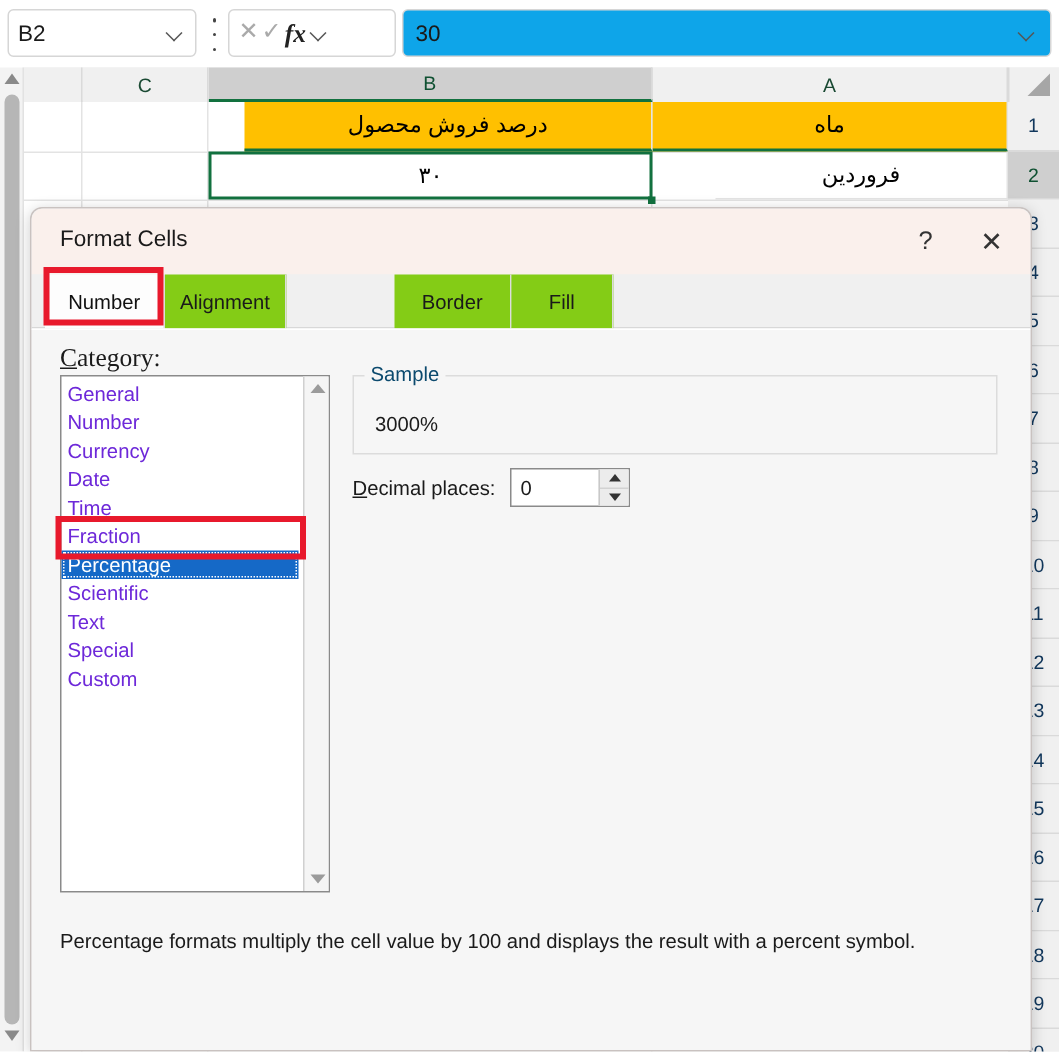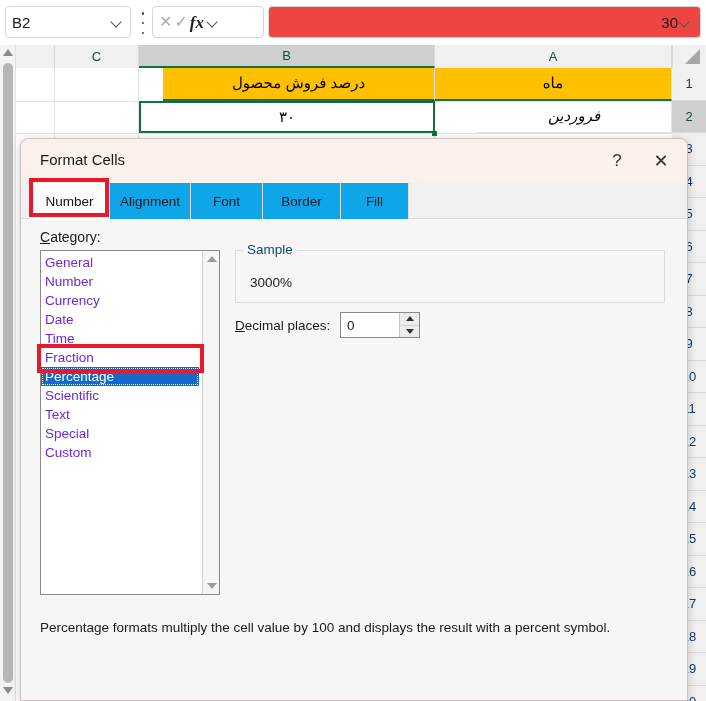--- a/index.html
+++ b/index.html
@@ -37,22 +37,22 @@
   .kebab i { display: block; width: 2.5px; height: 2.5px; border-radius: 50%; background: #444; }
   .fxgroup {
     position: absolute; left: 152px; top: 6px; width: 112px; height: 32px;
     border: 1px solid #d6d6d6; border-radius: 4px; background: #ffffff;
     display: flex; align-items: center; gap: 2px; padding: 0 6px;
   }
   .ic { color: #aaaaaa; font-size: 16px; line-height: 1; }
   .ic.fx { color: #222; font-style: italic; font-family: "Liberation Serif", serif; font-size: 17px; font-weight: bold; }
   .formula-input {
     position: absolute; left: 268px; top: 6px; width: 433px; height: 32px;
-    border: 1px solid #d6d6d6; border-radius: 4px; background: #ef4444;
-    display: flex; align-items: center; padding: 0 8px; text-align: right;
+    border: 1px solid #d6d6d6; border-radius: 4px; background: #0ea5e9;
+    display: flex; align-items: center; padding: 0 8px;
   }
   .formula-text { font-size: 15px; color: #1a1a1a; flex: 1; }
 
   
   .sheet { position: absolute; left: 0; top: 45px; width: 706px; height: 656px; background: #ffffff; }
 
   
   .vscroll {
     position: absolute; left: 0; top: 0; width: 16px; height: 656px;
     background: #f3f3f3; border-right: 1px solid #e2e2e2;
@@ -145,32 +145,32 @@
   .tbtn.close { right: 10px; font-size: 18px; }
 
   .tabstrip {
     position: absolute; left: 0; top: 44px; width: 100%; height: 36px;
     background: #f0f0f0; border-bottom: 1px solid #d8d8d8;
   }
   .tab {
     position: absolute; top: 0; height: 36px;
     display: flex; align-items: center; justify-content: center;
     font-size: 13.5px; color: #1a1a1a;
-    background: #0ea5e9; border-right: 1px solid #dcdcdc;
+    background: #84cc16; border-right: 1px solid #dcdcdc;
   }
   .tab.active { background: #fdfdfd; color: #111; }
 
   .dlg-body {
     position: absolute; left: 0; top: 80px; width: 100%; height: 483px;
     background: #f6f6f6; border-top: 1px solid #ffffff;
   }
 
   .label-cat {
     position: absolute; left: 19px; top: 9px;
-    font-size: 14px; color: #1a1a1a;
+    font-size: 17px; color: #1a1a1a; font-family: Liberation Serif, serif;
   }
   .label-cat u { text-decoration: underline; }
 
   .listbox {
     position: absolute; left: 19px; top: 30px; width: 180px; height: 345px;
     background: #ffffff; border: 1px solid #8a8a8a;
   }
   .listitems { position: absolute; left: 0; top: 2px; width: 158px; }
   .litem {
     height: 19px; line-height: 19px; padding-left: 4px;
@@ -362,21 +362,21 @@
       <div class="vline" style="right:617px; top:0; height:633px;"></div>
       <div class="hline" style="left:0; top:32.5px; width:656px;"></div>
       <div class="hline" style="left:0; top:65px; width:656px;"></div>
 
       <div class="cell hdr hdrB" style="right:0px; top:0px; width:237px;">
         <span>ماه</span>
       </div>
       <div class="cell hdr hdrB" style="right:237px; top:0px; width:272px;">
         <span>درصد فروش محصول</span>
       </div>
-      <div class="cell" style="right:0px; top:32.5px; width:195px;font-style:italic;">
+      <div class="cell" style="right:0px; top:32.5px; width:195px;">
         <span>فروردین</span>
       </div>
       <div class="cell active" style="right:237px; top:32.5px; width:296px;">
         <span>۳۰</span>
       </div>
       <div class="active-handle" style="right:235px; top:63px;"></div>
     </div>
   </div>
 
   <div class="dialog">
@@ -390,23 +390,20 @@
         <span>✕</span>
       </div>
     </div>
 
     <div class="tabstrip">
       <div class="tab active" style="left:9px;   width:80px;">
           <span>Number</span>
         </div>
       <div class="tab" style="left:89px;  width:81px;">
           <span>Alignment</span>
-        </div>
-      <div class="tab" style="left:170px; width:72px;">
-          <span>Font</span>
         </div>
       <div class="tab" style="left:242px; width:78px;">
           <span>Border</span>
         </div>
       <div class="tab" style="left:320px; width:68px;">
           <span>Fill</span>
         </div>
     </div>
 
     <div class="dlg-body">

